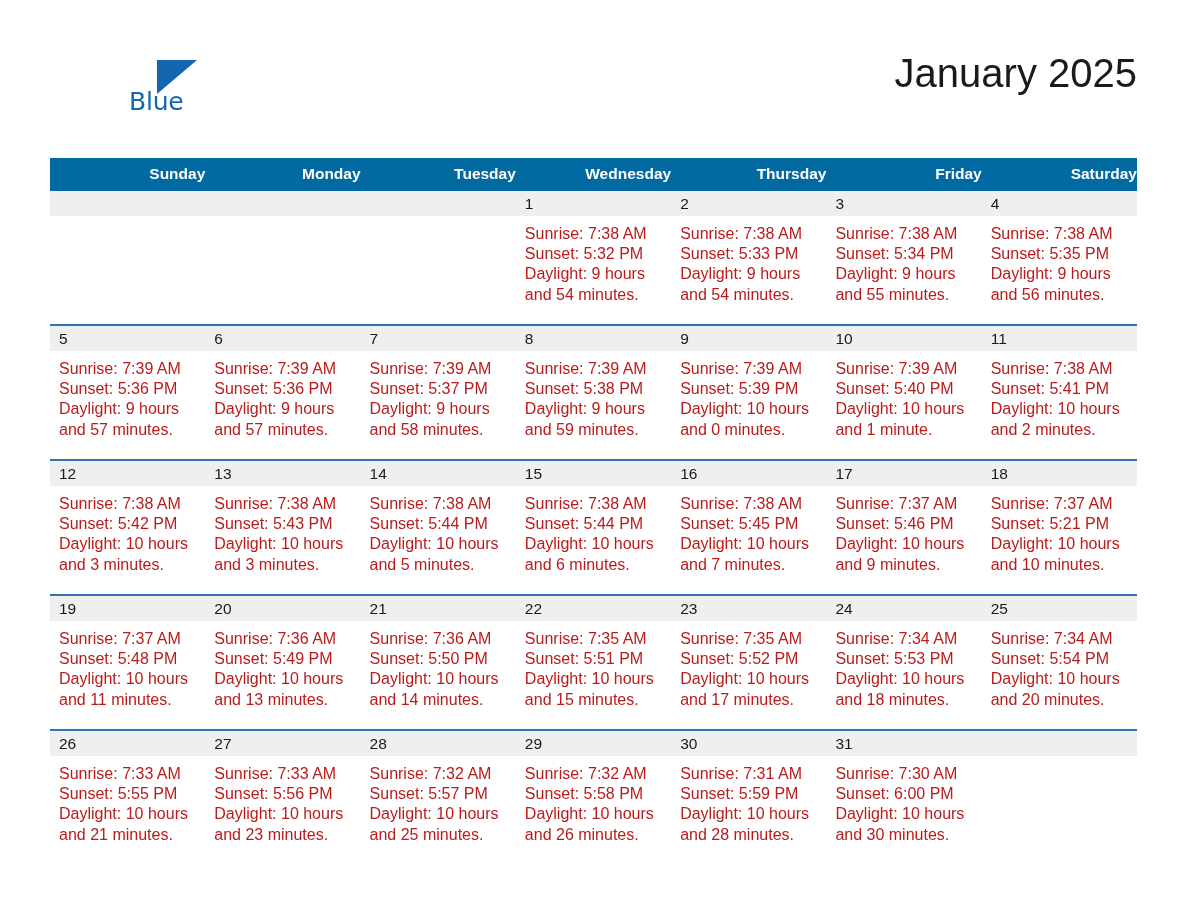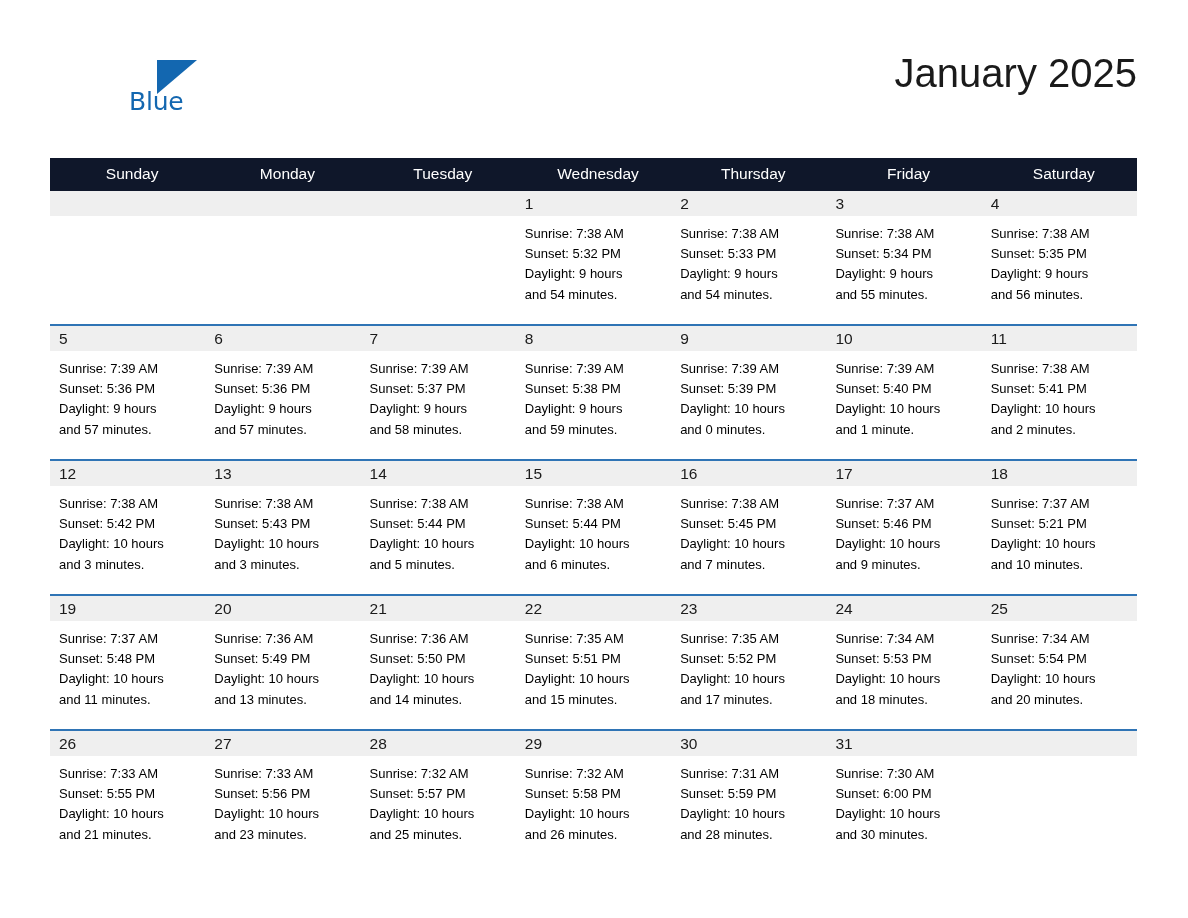--- a/index.html
+++ b/index.html
@@ -95,25 +95,25 @@
     position: absolute;
     left: 50px;
     top: 158px;
     width: 1087px;
     border-collapse: collapse;
     table-layout: fixed;
   }
   .calendar col { width: 155.28px; }
 
   .calendar thead th {
-    background: #0f172a;
+    background: #0369a1;
     color: #ffffff;
     font-size: 15.5px;
-    font-weight: 400;
-    text-align: center;
+    font-weight: 700;
+    text-align: right;
     padding: 6px 0 7px 9px;
     height: 20px;
     vertical-align: middle;
   }
 
   .week-row td {
     vertical-align: top;
     padding: 0;
     border-top: 2px solid #2f74b5;
     background: #ffffff;
@@ -125,23 +125,23 @@
     background: #efefef;
     height: 25px;
     line-height: 25px;
     padding-left: 9px;
     font-size: 15.5px;
     color: #1a1a1a;
   }
   .daynum.empty { color: transparent; }
   .cellbody {
     padding: 8px 9px 0 9px;
-    font-size: 13px;
+    font-size: 16px;
     line-height: 20.2px;
-    color: #000000;
+    color: #b91c1c;
   }
   .cellbody div { white-space: nowrap; }
 </style>
 </head>
 <body>
 
 <div class="page">
 
   <div class="header">
 

